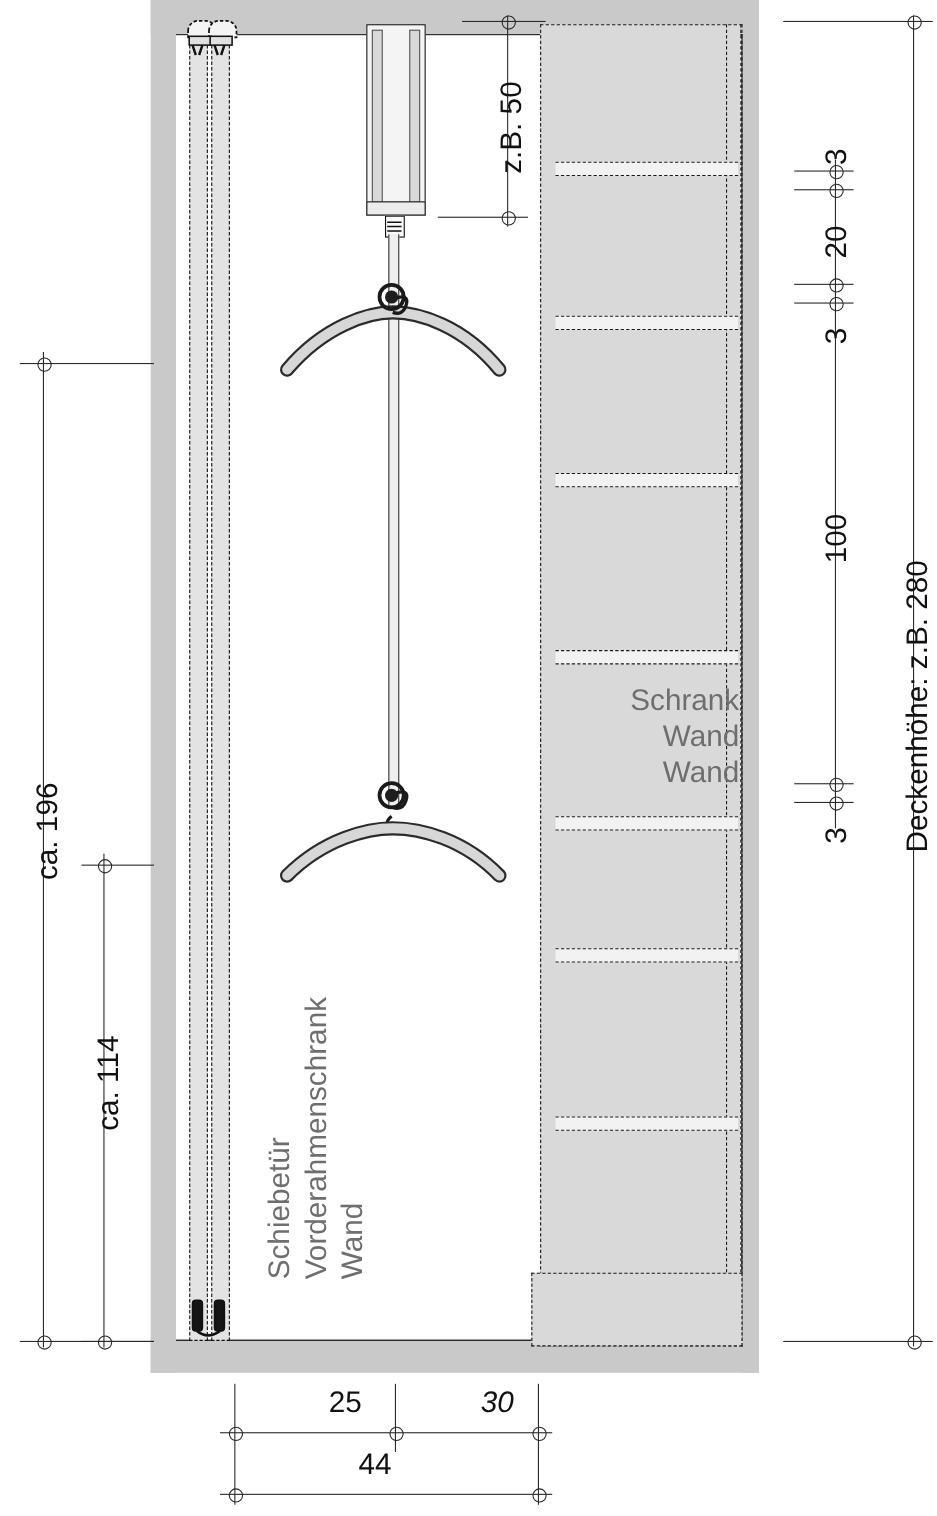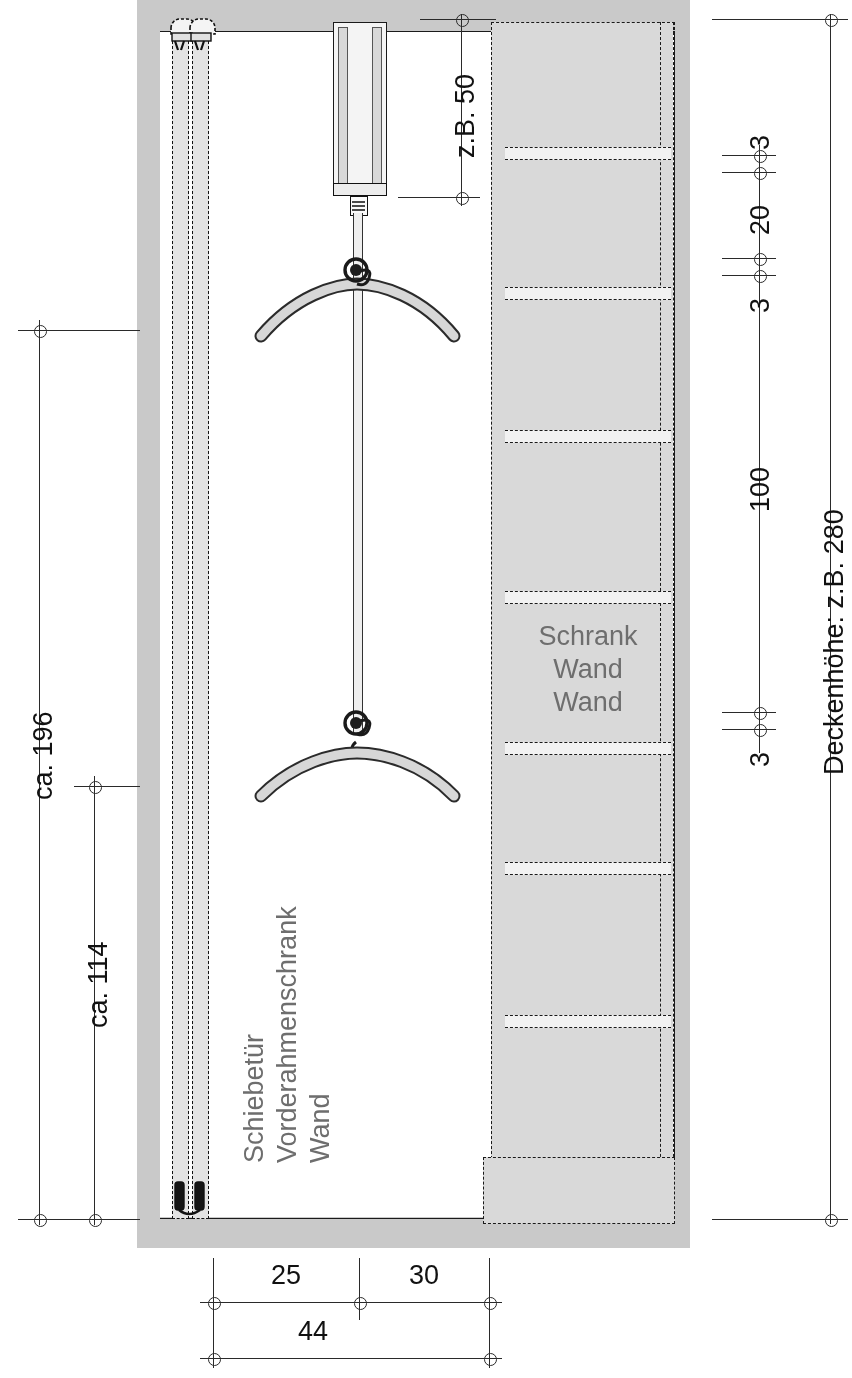--- a/index.html
+++ b/index.html
@@ -18,21 +18,21 @@
   
   .leaf{background:#e3e3e3;border:1.6px dashed #111;}
   .vline{width:1.3px;background:#2a2a2a;}
   .hline{height:1.3px;background:#2a2a2a;}
   .tick{width:11px;height:11px;border:1.4px solid #2a2a2a;border-radius:50%;background:transparent;}
 
   .dimtxt{color:#111;font-size:27px;line-height:1;white-space:nowrap;}
   .dimtxt.rot{transform-origin:0 0;transform:rotate(-90deg);}
   .labeltxt{color:#6e6e6e;font-size:27px;line-height:1.22;white-space:nowrap;}
   .labeltxt.rot{transform-origin:0 0;transform:rotate(-90deg);}
-  .centered{text-align:center;}
+  .centered{text-align:right;}
 
   
   .lift-outer{background:#f4f4f4;border:1.8px solid #1a1a1a;}
   .lift-inner{background:#d8d8d8;border:1px solid #555;}
   .rod{background:#efefef;border-left:1.2px solid #333;border-right:1.2px solid #333;}
   .connector{background:#fafafa;border:1.6px solid #111;}
 
   svg{display:block;overflow:visible;}
 </style>
 </head>
@@ -186,20 +186,20 @@
 
   <div class="abs vline" style="left:213px; top:1258px; height:110px;"></div>
   <div class="abs vline" style="left:359px; top:1258px; height:62px;"></div>
   <div class="abs vline" style="left:489px; top:1258px; height:110px;"></div>
 
   <div class="abs hline" style="left:200px; top:1302px; width:302px;"></div>
   <div class="abs tick" style="left:208px; top:1297px;"></div>
   <div class="abs tick" style="left:354px; top:1297px;"></div>
   <div class="abs tick" style="left:484px; top:1297px;"></div>
   <div class="abs dimtxt centered" style="left:243px; top:1262px; width:86px;">25</div>
-  <div class="abs dimtxt centered" style="left:381px; top:1262px; width:86px;">30</div>
+  <div class="abs dimtxt centered" style="left:381px; top:1262px; width:86px;font-style:italic;">30</div>
 
   <div class="abs hline" style="left:200px; top:1358px; width:302px;"></div>
   <div class="abs tick" style="left:208px; top:1353px;"></div>
   <div class="abs tick" style="left:484px; top:1353px;"></div>
   <div class="abs dimtxt centered" style="left:270px; top:1318px; width:86px;">44</div>
 
 </div>
 
 </body></html>

